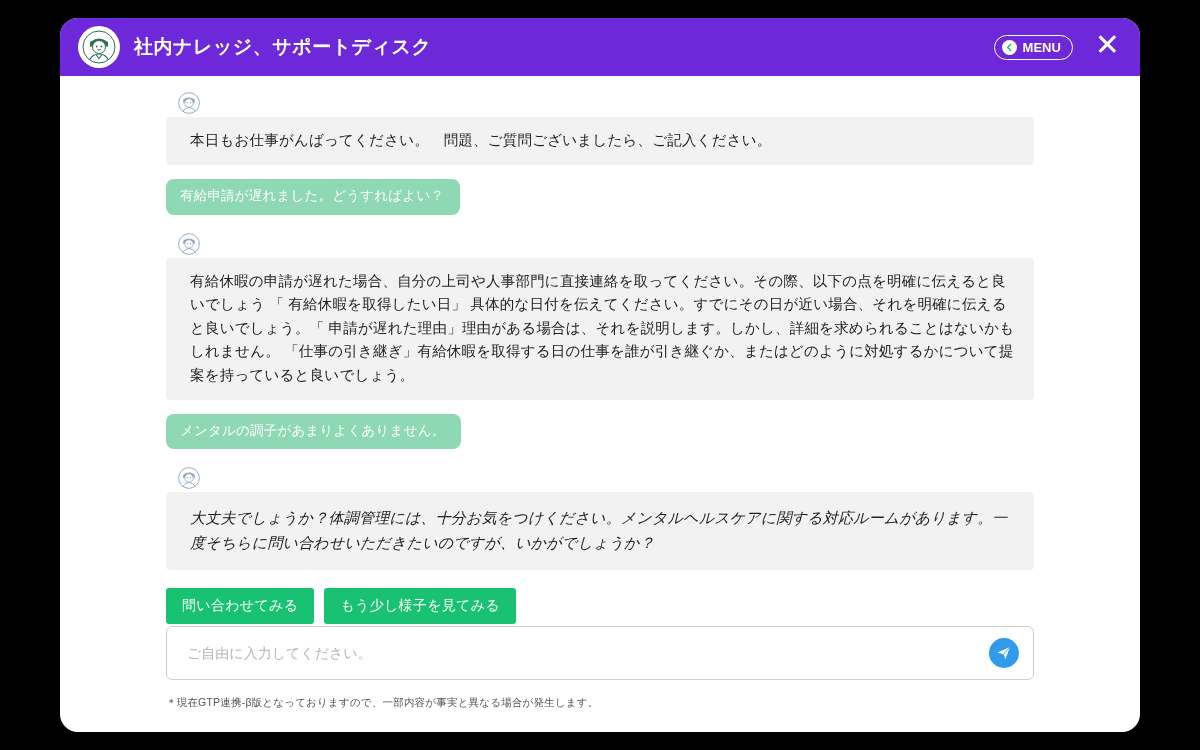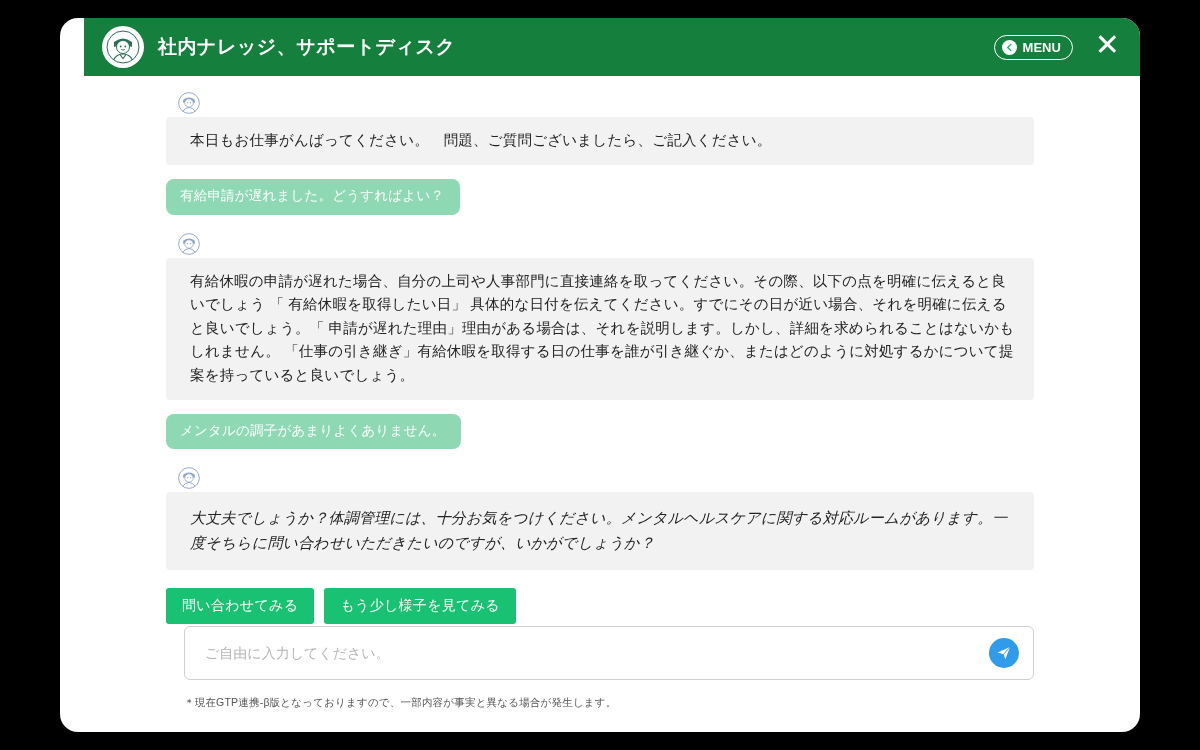--- a/index.html
+++ b/index.html
@@ -19,27 +19,26 @@
     height: 714px;
     background: #ffffff;
     border-radius: 18px;
     overflow: hidden;
     display: flex;
     flex-direction: column;
   }
   
   #header {
     height: 58px;
-    background: #15803d;
+    background: #6d28d9;
     display: flex;
     align-items: center;
     padding: 0 16px 0 18px;
     flex: 0 0 auto;
     position: relative;
-    margin-left: 24px;
   }
   .avatar-head {
     width: 42px;
     height: 42px;
     border-radius: 50%;
     background: #ffffff;
     display: flex;
     align-items: center;
     justify-content: center;
     flex: 0 0 auto;
@@ -146,21 +145,21 @@
     border-radius: 3px;
     font-size: 14px;
     font-family: "Liberation Sans", sans-serif;
     padding: 9px 16px;
     cursor: pointer;
     letter-spacing: 0.3px;
   }
   
   #composer-zone {
     position: absolute;
-    left: 124px;
+    left: 106px;
     right: 106px;
     bottom: 22px;
   }
   #composer {
     border: 1px solid #cfcfcf;
     border-radius: 6px;
     height: 54px;
     display: flex;
     align-items: center;
     padding: 0 14px 0 18px;

